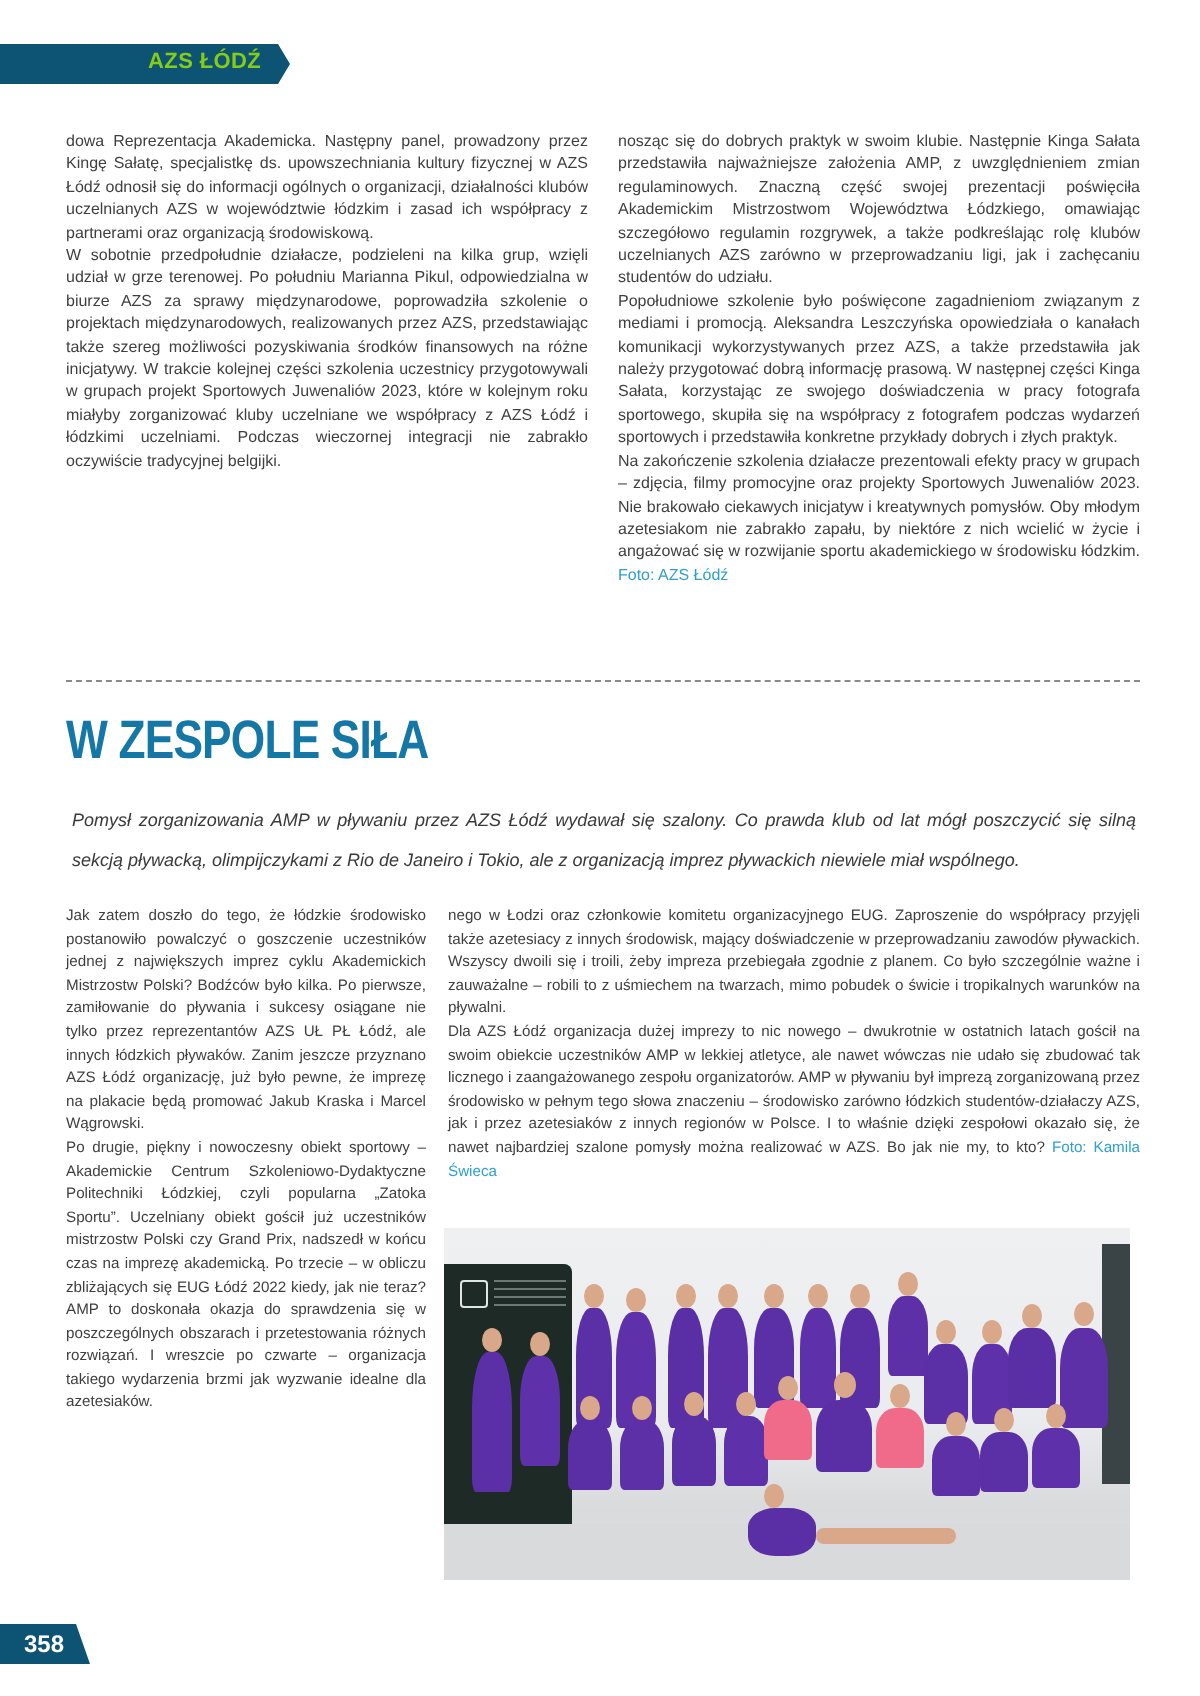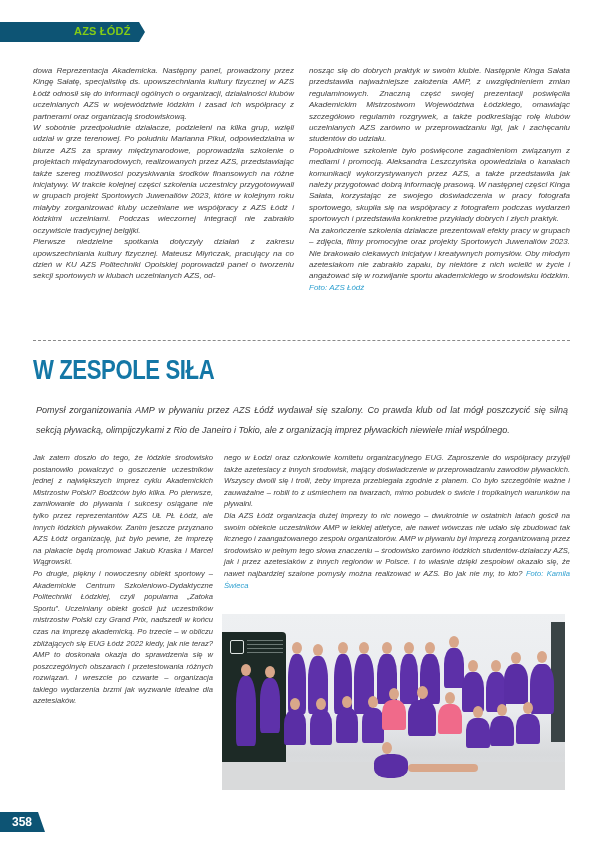--- a/index.html
+++ b/index.html
@@ -37,21 +37,20 @@
     }
 
     
     .col {
       position: absolute;
       font-size: 8px;
       line-height: 11.4px;
       text-align: justify;
       color: #3f3f3f;
       hyphens: manual;
-      font-style: italic;
     }
     .col p { margin: 0; }
     .col-top-left { left: 33px; top: 65px; width: 261px; }
     .col-top-right { left: 309px; top: 65px; width: 261px; }
 
     .photo-credit {
       color: #2e9fcf;
     }
 
     
@@ -193,21 +192,20 @@
 </head>
 <body>
 
 <div class="header-tab">
   <span class="header-tab-label">AZS ŁÓDŹ</span>
 </div>
 
 <div class="col col-top-left">
   <p>dowa Reprezentacja Akademicka. Następny panel, prowadzony przez Kingę Sałatę, specjalistkę ds. upowszechniania kultury fizycznej w AZS Łódź odnosił się do informacji ogólnych o organizacji, działalności klubów uczelnianych AZS w województwie łódzkim i zasad ich współpracy z partnerami oraz organizacją środowiskową.</p>
   <p>W sobotnie przedpołudnie działacze, podzieleni na kilka grup, wzięli udział w grze terenowej. Po południu Marianna Pikul, odpowiedzialna w biurze AZS za sprawy międzynarodowe, poprowadziła szkolenie o projektach międzynarodowych, realizowanych przez AZS, przedstawiając także szereg możliwości pozyskiwania środków finansowych na różne inicjatywy. W trakcie kolejnej części szkolenia uczestnicy przygotowywali w grupach projekt Sportowych Juwenaliów 2023, które w kolejnym roku miałyby zorganizować kluby uczelniane we współpracy z AZS Łódź i łódzkimi uczelniami. Podczas wieczornej integracji nie zabrakło oczywiście tradycyjnej belgijki.</p>
-  <p>Pierwsze niedzielne spotkania dotyczyły działań z zakresu upowszechniania kultury fizycznej. Mateusz Młyńczak, pracujący na co dzień w KU AZS Politechniki Opolskiej poprowadził panel o tworzeniu sekcji sportowych w klubach uczelnianych AZS, od-</p>
 </div>
 
 <div class="col col-top-right">
   <p>nosząc się do dobrych praktyk w swoim klubie. Następnie Kinga Sałata przedstawiła najważniejsze założenia AMP, z uwzględnieniem zmian regulaminowych. Znaczną część swojej prezentacji poświęciła Akademickim Mistrzostwom Województwa Łódzkiego, omawiając szczegółowo regulamin rozgrywek, a także podkreślając rolę klubów uczelnianych AZS zarówno w przeprowadzaniu ligi, jak i zachęcaniu studentów do udziału.</p>
   <p>Popołudniowe szkolenie było poświęcone zagadnieniom związanym z mediami i promocją. Aleksandra Leszczyńska opowiedziała o kanałach komunikacji wykorzystywanych przez AZS, a także przedstawiła jak należy przygotować dobrą informację prasową. W następnej części Kinga Sałata, korzystając ze swojego doświadczenia w pracy fotografa sportowego, skupiła się na współpracy z fotografem podczas wydarzeń sportowych i przedstawiła konkretne przykłady dobrych i złych praktyk.</p>
   <p><span>Na zakończenie szkolenia działacze prezentowali efekty pracy w grupach – zdjęcia, filmy promocyjne oraz projekty Sportowych Juwenaliów 2023. Nie brakowało ciekawych inicjatyw i kreatywnych pomysłów. Oby młodym azetesiakom nie zabrakło zapału, by niektóre z nich wcielić w życie i angażować się w rozwijanie sportu akademickiego w środowisku łódzkim.</span> <span class="photo-credit">Foto: AZS Łódź</span></p>
 </div>
 
 <div class="separator"></div>
 

